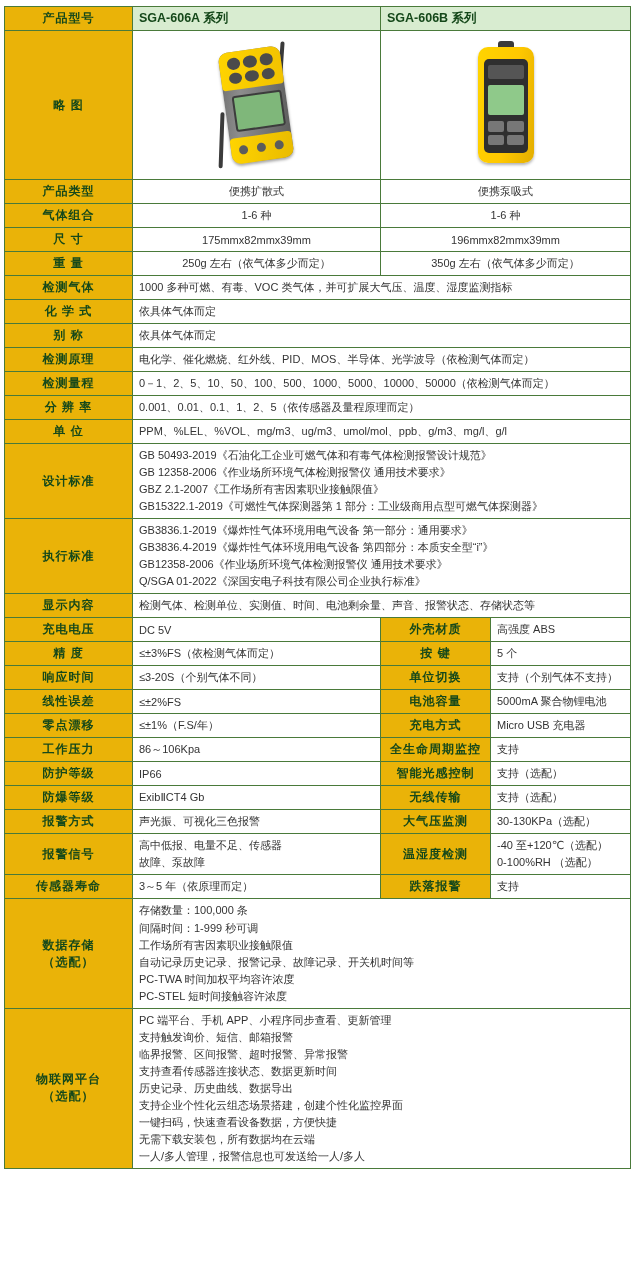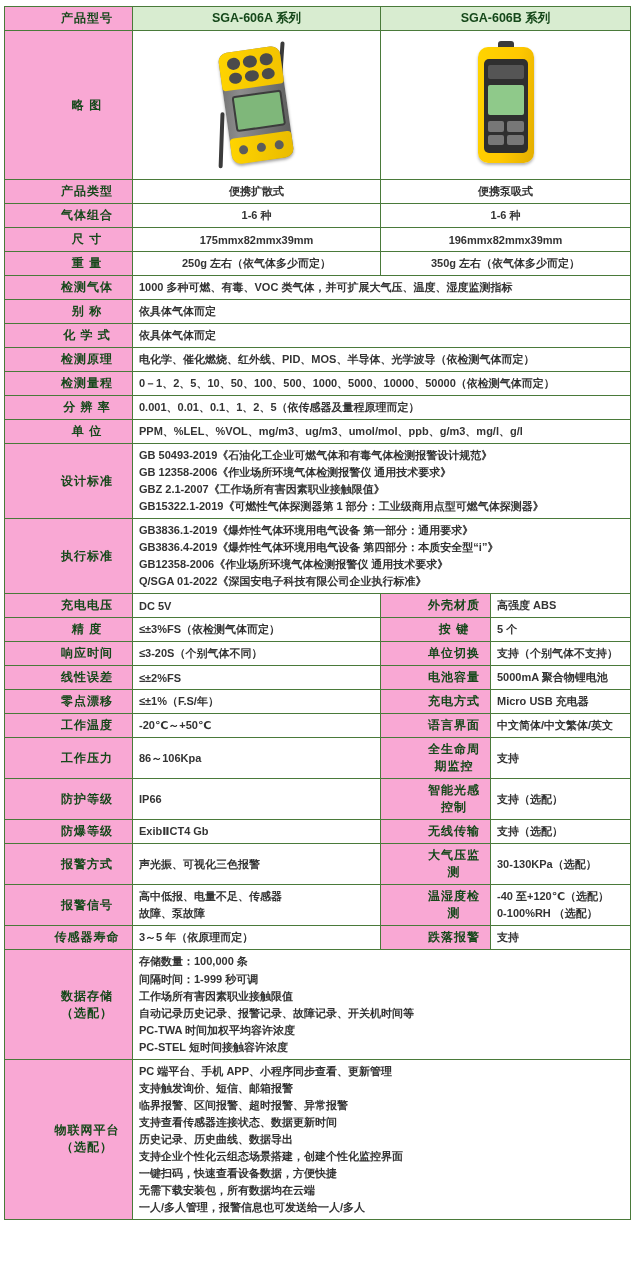--- a/index.html
+++ b/index.html
@@ -1,23 +1,23 @@
 <!DOCTYPE html>
 <html><head>
 <meta charset="utf-8">
 <style>
   html,body{margin:0;padding:0;background:#fff;}
   body{font-family:"Liberation Sans","DejaVu Sans",sans-serif;}
   .sheet{width:634px;box-sizing:border-box;padding:6px 4px 4px 4px;}
   table{border-collapse:collapse;width:626px;table-layout:fixed;}
   td{border:1px solid #4a7a3a;vertical-align:middle;font-size:11px;color:#222;padding:3px 6px;}
-  td.lbl{background:#f9a8d4;text-align:center;font-weight:bold;color:#15481a;font-size:12px;letter-spacing:1px;padding-left:43px;}
-  td.val{background:#ffffff;text-align:left;color:#333;font-weight:bold;}
+  td.lbl{background:#eab308;text-align:center;font-weight:bold;color:#15481a;font-size:12px;letter-spacing:1px;}
+  td.val{background:#ffffff;text-align:left;color:#333;}
   td.ctr{text-align:center;}
-  td.hdr{background:#d8ecd0;text-align:center;font-weight:bold;color:#15481a;font-size:12.5px;}
+  td.hdr{background:#d8ecd0;font-weight:bold;color:#15481a;font-size:12.5px;}
   .multiline{line-height:1.55;margin-left:20px;}
   .multiline div{white-space:nowrap;}
   .img-cell{background:#fff;text-align:center;padding:4px;}
   .devwrap{display:flex;align-items:center;justify-content:center;height:140px;}
   
   .devA{position:relative;width:96px;height:124px;transform:rotate(-8deg);}
   .devA .body{position:absolute;left:16px;top:6px;width:62px;height:112px;border-radius:9px;background:linear-gradient(100deg,#6d6d6d 0%,#8d8d8d 30%,#5a5a5a 100%);box-shadow:0 2px 3px rgba(0,0,0,.35);}
   .devA .top{position:absolute;left:16px;top:6px;width:62px;height:38px;border-radius:9px 9px 4px 4px;background:linear-gradient(100deg,#ffd400,#f2c200);}
   .devA .grill{position:absolute;left:24px;top:12px;width:46px;height:26px;display:grid;grid-template-columns:repeat(3,1fr);grid-template-rows:repeat(2,1fr);gap:3px;}
   .devA .grill i{display:block;background:#4b4b4b;border-radius:50%;}
@@ -123,26 +123,26 @@
     <td class="val ctr" colspan="2">250g 左右（依气体多少而定）</td>
     <td class="val ctr" colspan="2">350g 左右（依气体多少而定）</td>
   </tr>
 
   <tr>
     <td class="lbl">检测气体</td>
     <td class="val" colspan="4">1000 多种可燃、有毒、VOC 类气体，并可扩展大气压、温度、湿度监测指标</td>
   </tr>
 
   <tr>
+    <td class="lbl">化 学 式</td>
+    <td class="val" colspan="4">依具体气体而定</td>
+  </tr>
+
+  <tr>
     <td class="lbl">别    称</td>
-    <td class="val" colspan="4">依具体气体而定</td>
-  </tr>
-
-  <tr>
-    <td class="lbl">化 学 式</td>
     <td class="val" colspan="4">依具体气体而定</td>
   </tr>
 
   <tr>
     <td class="lbl">检测原理</td>
     <td class="val" colspan="4">电化学、催化燃烧、红外线、PID、MOS、半导体、光学波导（依检测气体而定）</td>
   </tr>
 
   <tr>
     <td class="lbl">检测量程</td>
@@ -172,20 +172,24 @@
   <tr>
     <td class="lbl">执行标准</td>
     <td class="val multiline" colspan="4">
       <div>GB3836.1-2019《爆炸性气体环境用电气设备 第一部分：通用要求》</div>
       <div>GB3836.4-2019《爆炸性气体环境用电气设备 第四部分：本质安全型“i”》</div>
       <div>GB12358-2006《作业场所环境气体检测报警仪 通用技术要求》</div>
       <div>Q/SGA 01-2022《深国安电子科技有限公司企业执行标准》</div>
     </td>
   </tr>
 
+  <tr>
+    <td class="lbl">显示内容</td>
+    <td class="val" colspan="4">检测气体、检测单位、实测值、时间、电池剩余量、声音、报警状态、存储状态等</td>
+  </tr>
 
   <tr>
     <td class="lbl">充电电压</td>
     <td class="val" colspan="2">DC 5V</td>
     <td class="lbl">外壳材质</td>
     <td class="val">高强度 ABS</td>
   </tr>
   <tr>
     <td class="lbl">精    度</td>
     <td class="val" colspan="2">≤±3%FS（依检测气体而定）</td>
@@ -202,26 +206,20 @@
     <td class="lbl">线性误差</td>
     <td class="val" colspan="2">≤±2%FS</td>
     <td class="lbl">电池容量</td>
     <td class="val">5000mA 聚合物锂电池</td>
   </tr>
   <tr>
     <td class="lbl">零点漂移</td>
     <td class="val" colspan="2">≤±1%（F.S/年）</td>
     <td class="lbl">充电方式</td>
     <td class="val">Micro USB 充电器</td>
-  </tr>
-  <tr>
-    <td class="lbl">工作温度</td>
-    <td class="val" colspan="2">-20℃～+50℃</td>
-    <td class="lbl">语言界面</td>
-    <td class="val">中文简体/中文繁体/英文</td>
   </tr>
   <tr>
     <td class="lbl">工作压力</td>
     <td class="val" colspan="2">86～106Kpa</td>
     <td class="lbl">全生命周期监控</td>
     <td class="val">支持</td>
   </tr>
   <tr>
     <td class="lbl">防护等级</td>
     <td class="val" colspan="2">IP66</td>

